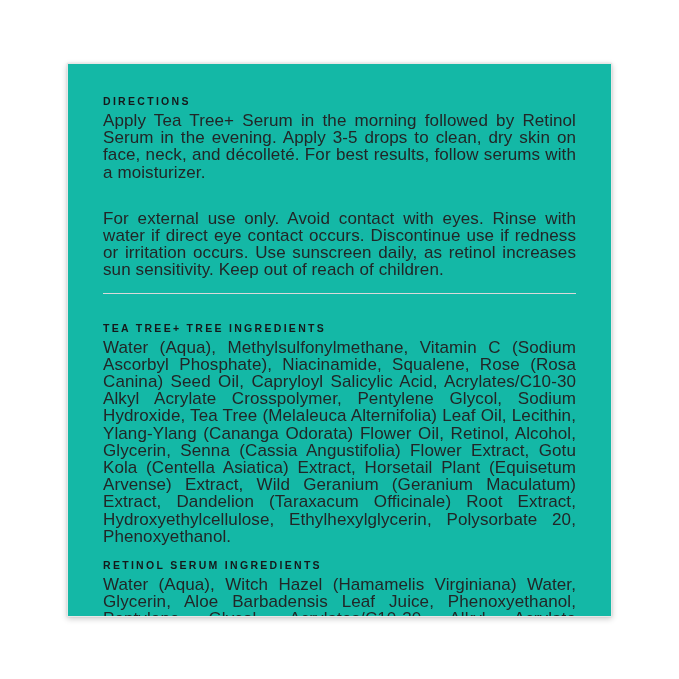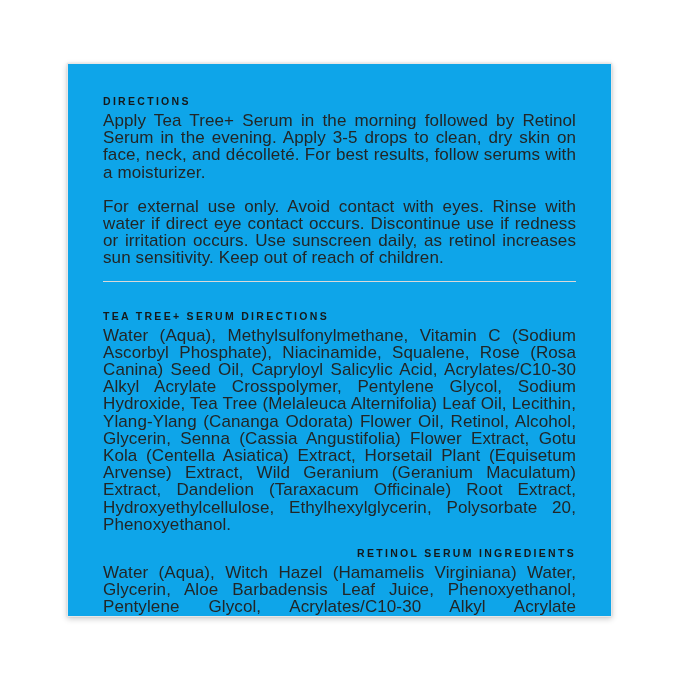--- a/index.html
+++ b/index.html
@@ -11,21 +11,21 @@
   }
   .stage {
     position: relative;
     width: 679px; height: 679px;
     background: #ffffff;
   }
   .label-card {
     position: absolute;
     left: 67px; top: 63px;
     width: 545px; height: 554px;
-    background: #0ea5e9;
+    background: #14b8a6;
     border: 1px solid #e7e7e7;
     box-shadow: 0 2px 6px rgba(0,0,0,0.20), 0 0 2px rgba(0,0,0,0.10);
     padding: 31px 35px 28px 35px;
     overflow: hidden;
   }
   .sec-heading {
     font-size: 10.5px;
     font-weight: bold;
     letter-spacing: 2.3px;
     color: #15191b;
@@ -33,45 +33,45 @@
     white-space: nowrap;
   }
   .body-text {
     font-size: 17px;
     line-height: 17.2px;
     letter-spacing: 0.1px;
     color: #222627;
     text-align: justify;
     text-justify: inter-word;
   }
-  .para-gap { margin-top: 17px; }
+  .para-gap { margin-top: 29px; }
   .divider {
     border: none;
     border-top: 1px solid #d9d9d9;
     margin: 14px 0 0 0;
     height: 0;
   }
   .heading-after-divider { margin-top: 28px; }
-  .heading-after-para { margin-top: 14px; text-align: right; }
+  .heading-after-para { margin-top: 14px; }
 </style>
 </head>
 <body>
 
 <div class="stage">
   <div class="label-card">
 
     <div class="sec-heading">DIRECTIONS</div>
 
     <p class="body-text">Apply Tea Tree+ Serum in the morning followed by Retinol Serum in the evening. Apply 3-5 drops to clean, dry skin on face, neck, and décolleté. For best results, follow serums with a moisturizer.</p>
 
     <p class="body-text para-gap">For external use only. Avoid contact with eyes. Rinse with water if direct eye contact occurs. Discontinue use if redness or irritation occurs. Use sunscreen daily, as retinol increases sun sensitivity. Keep out of reach of children.</p>
 
     <hr class="divider">
 
-    <div class="sec-heading heading-after-divider">TEA TREE+ SERUM DIRECTIONS</div>
+    <div class="sec-heading heading-after-divider">TEA TREE+ TREE INGREDIENTS</div>
 
     <p class="body-text">Water (Aqua), Methylsulfonylmethane, Vitamin C (Sodium Ascorbyl Phosphate), Niacinamide, Squalene, Rose (Rosa Canina) Seed Oil, Capryloyl Salicylic Acid, Acrylates/C10-30 Alkyl Acrylate Crosspolymer, Pentylene Glycol, Sodium Hydroxide, Tea Tree (Melaleuca Alternifolia) Leaf Oil, Lecithin, Ylang-Ylang (Cananga Odorata) Flower Oil, Retinol, Alcohol, Glycerin, Senna (Cassia Angustifolia) Flower Extract, Gotu Kola (Centella Asiatica) Extract, Horsetail Plant (Equisetum Arvense) Extract, Wild Geranium (Geranium Maculatum) Extract, Dandelion (Taraxacum Officinale) Root Extract, Hydroxyethylcellulose, Ethylhexylglycerin, Polysorbate 20, Phenoxyethanol.</p>
 
     <div class="sec-heading heading-after-para">RETINOL SERUM INGREDIENTS</div>
 
     <p class="body-text">Water (Aqua), Witch Hazel (Hamamelis Virginiana) Water, Glycerin, Aloe Barbadensis Leaf Juice, Phenoxyethanol, Pentylene Glycol, Acrylates/C10-30 Alkyl Acrylate Crosspolymer, Wheat (Triticum Vulgare) Germ Oil, Lecithin, Ethylhexylglycerin, Retinol, Jojoba (Simmondsia Chinensis) Seed Oil, Cassia Angustifolia Seed Polysaccharide, Polysorbate 20, Tocopherol Acetate, Hydroxyethylcellulose, Ethanol, Centella Asiatica Extract, Geranium Maculatum Extract, Equisetum Arvense Extract, Taraxacum Officinale (Dandelion) Root Extract, Camellia Sinensis Leaf Extract, Propolis Extract, Carrageenan Gum.</p>
 
   </div>
 </div>
 

